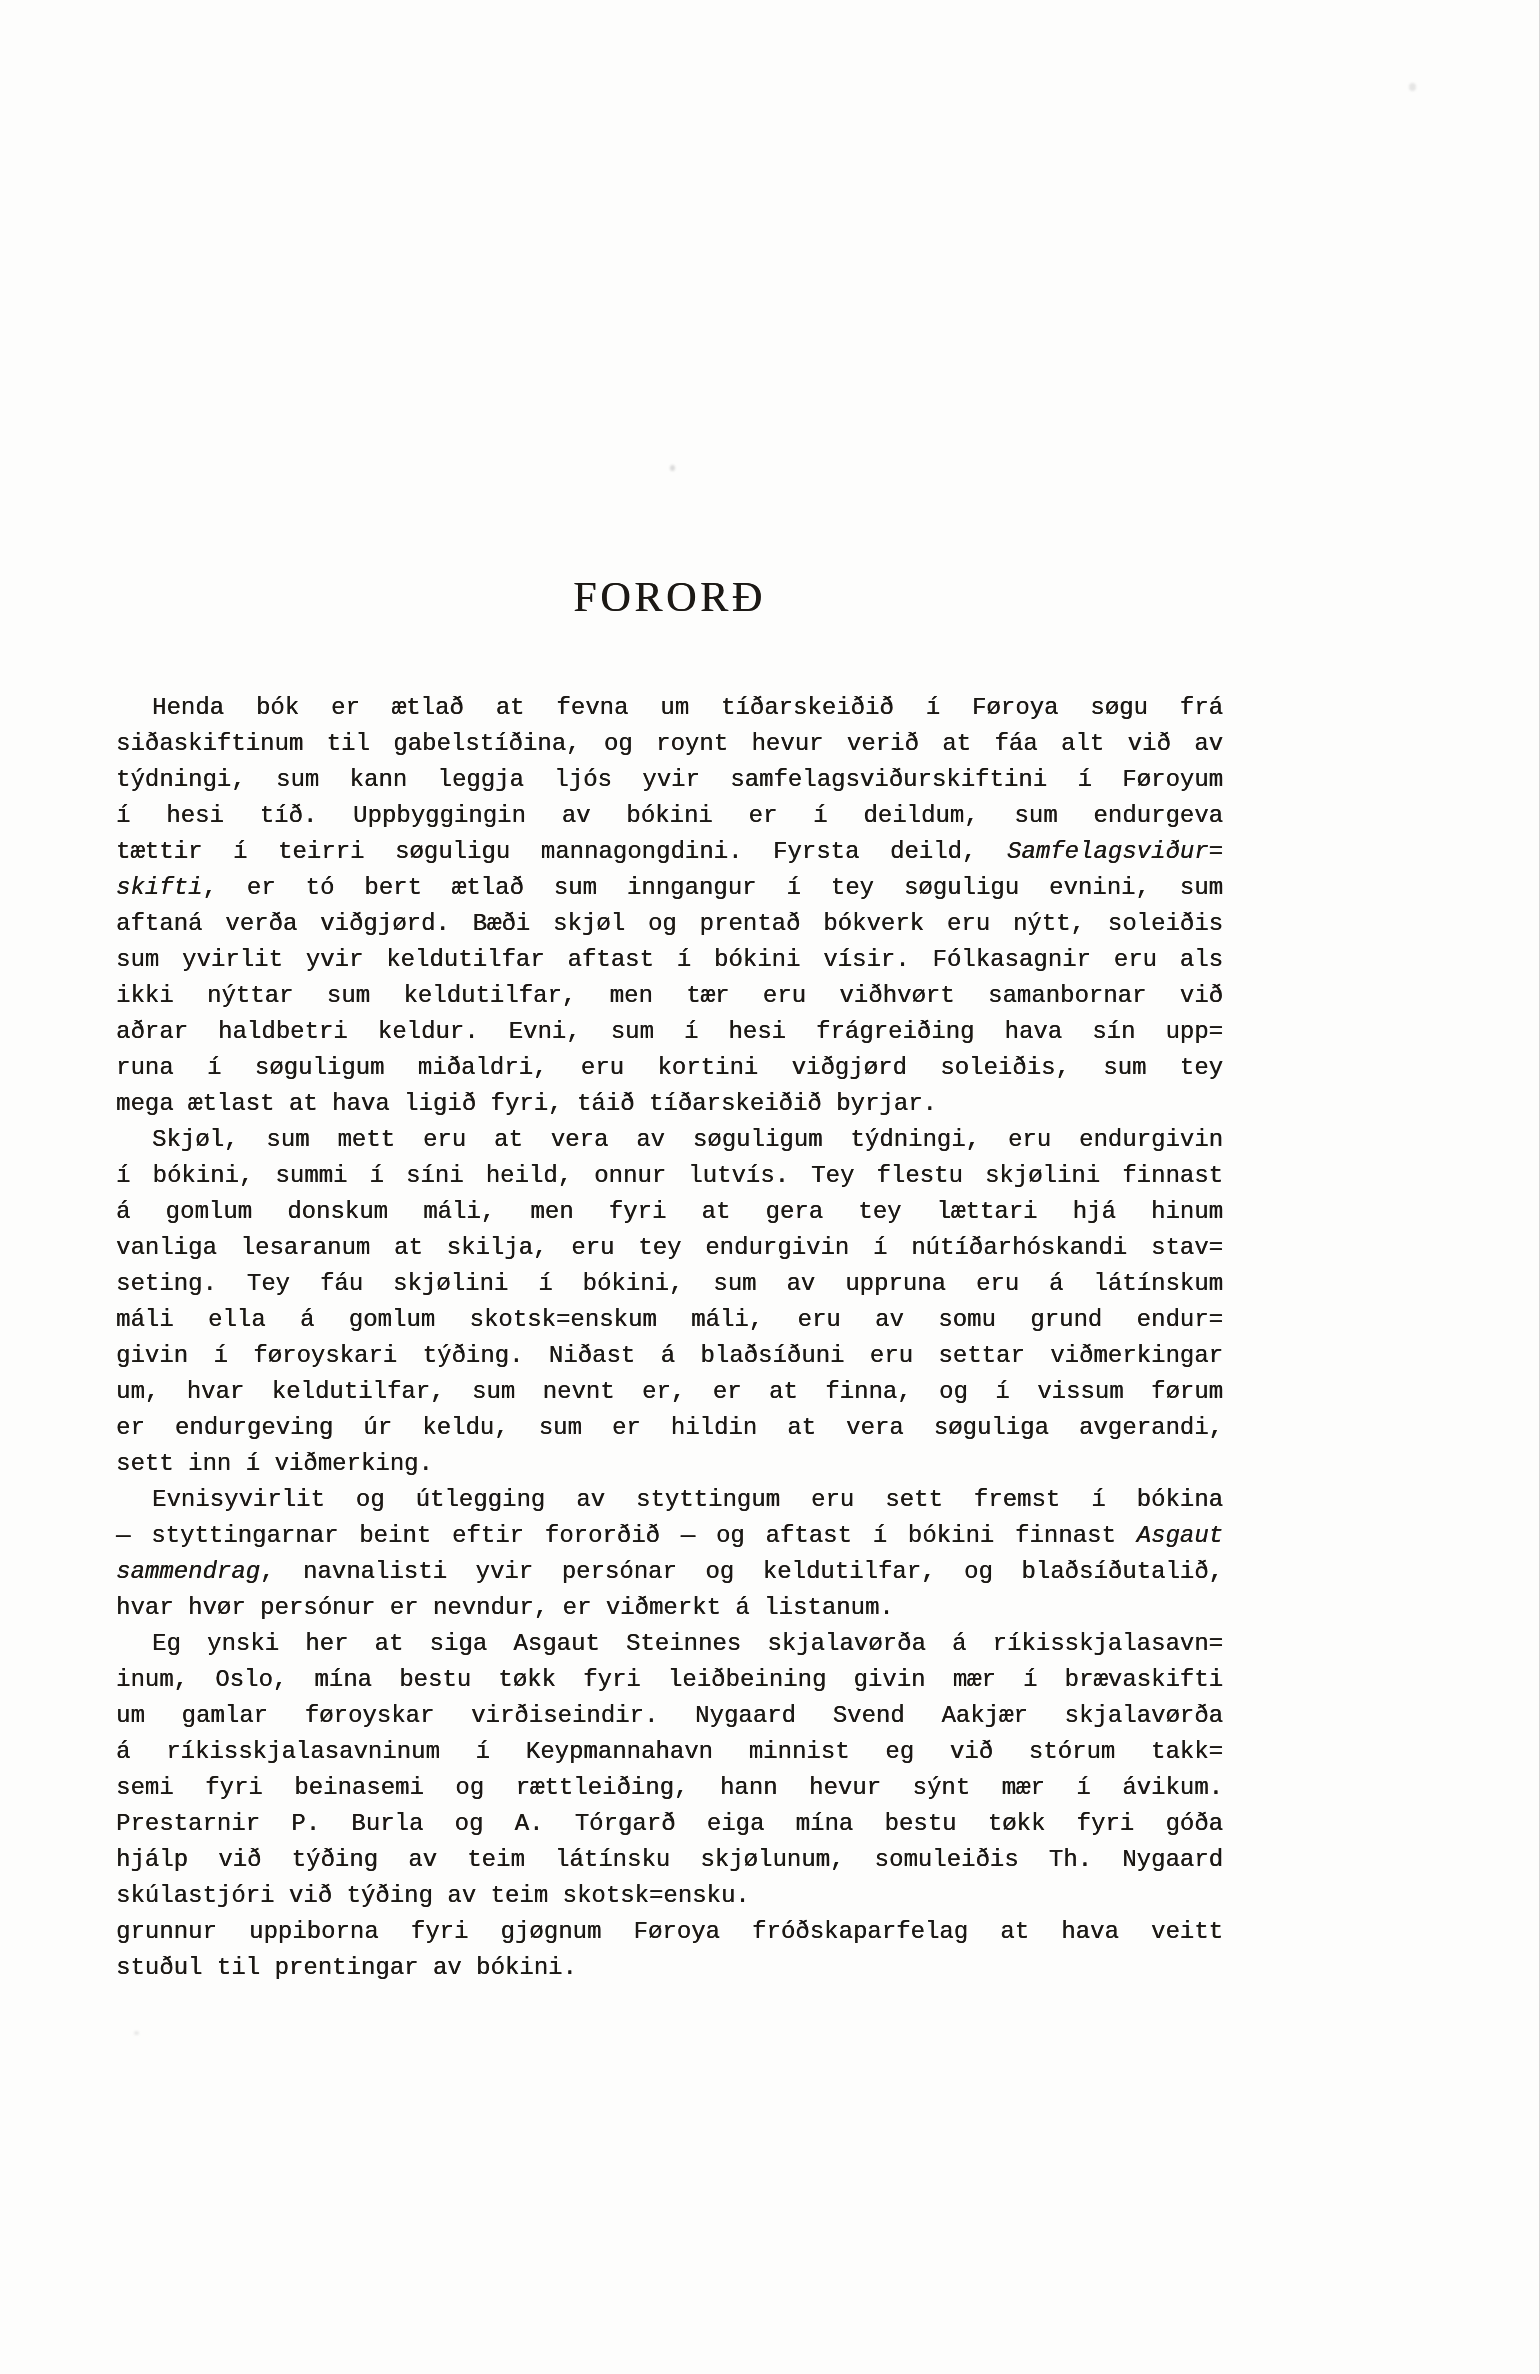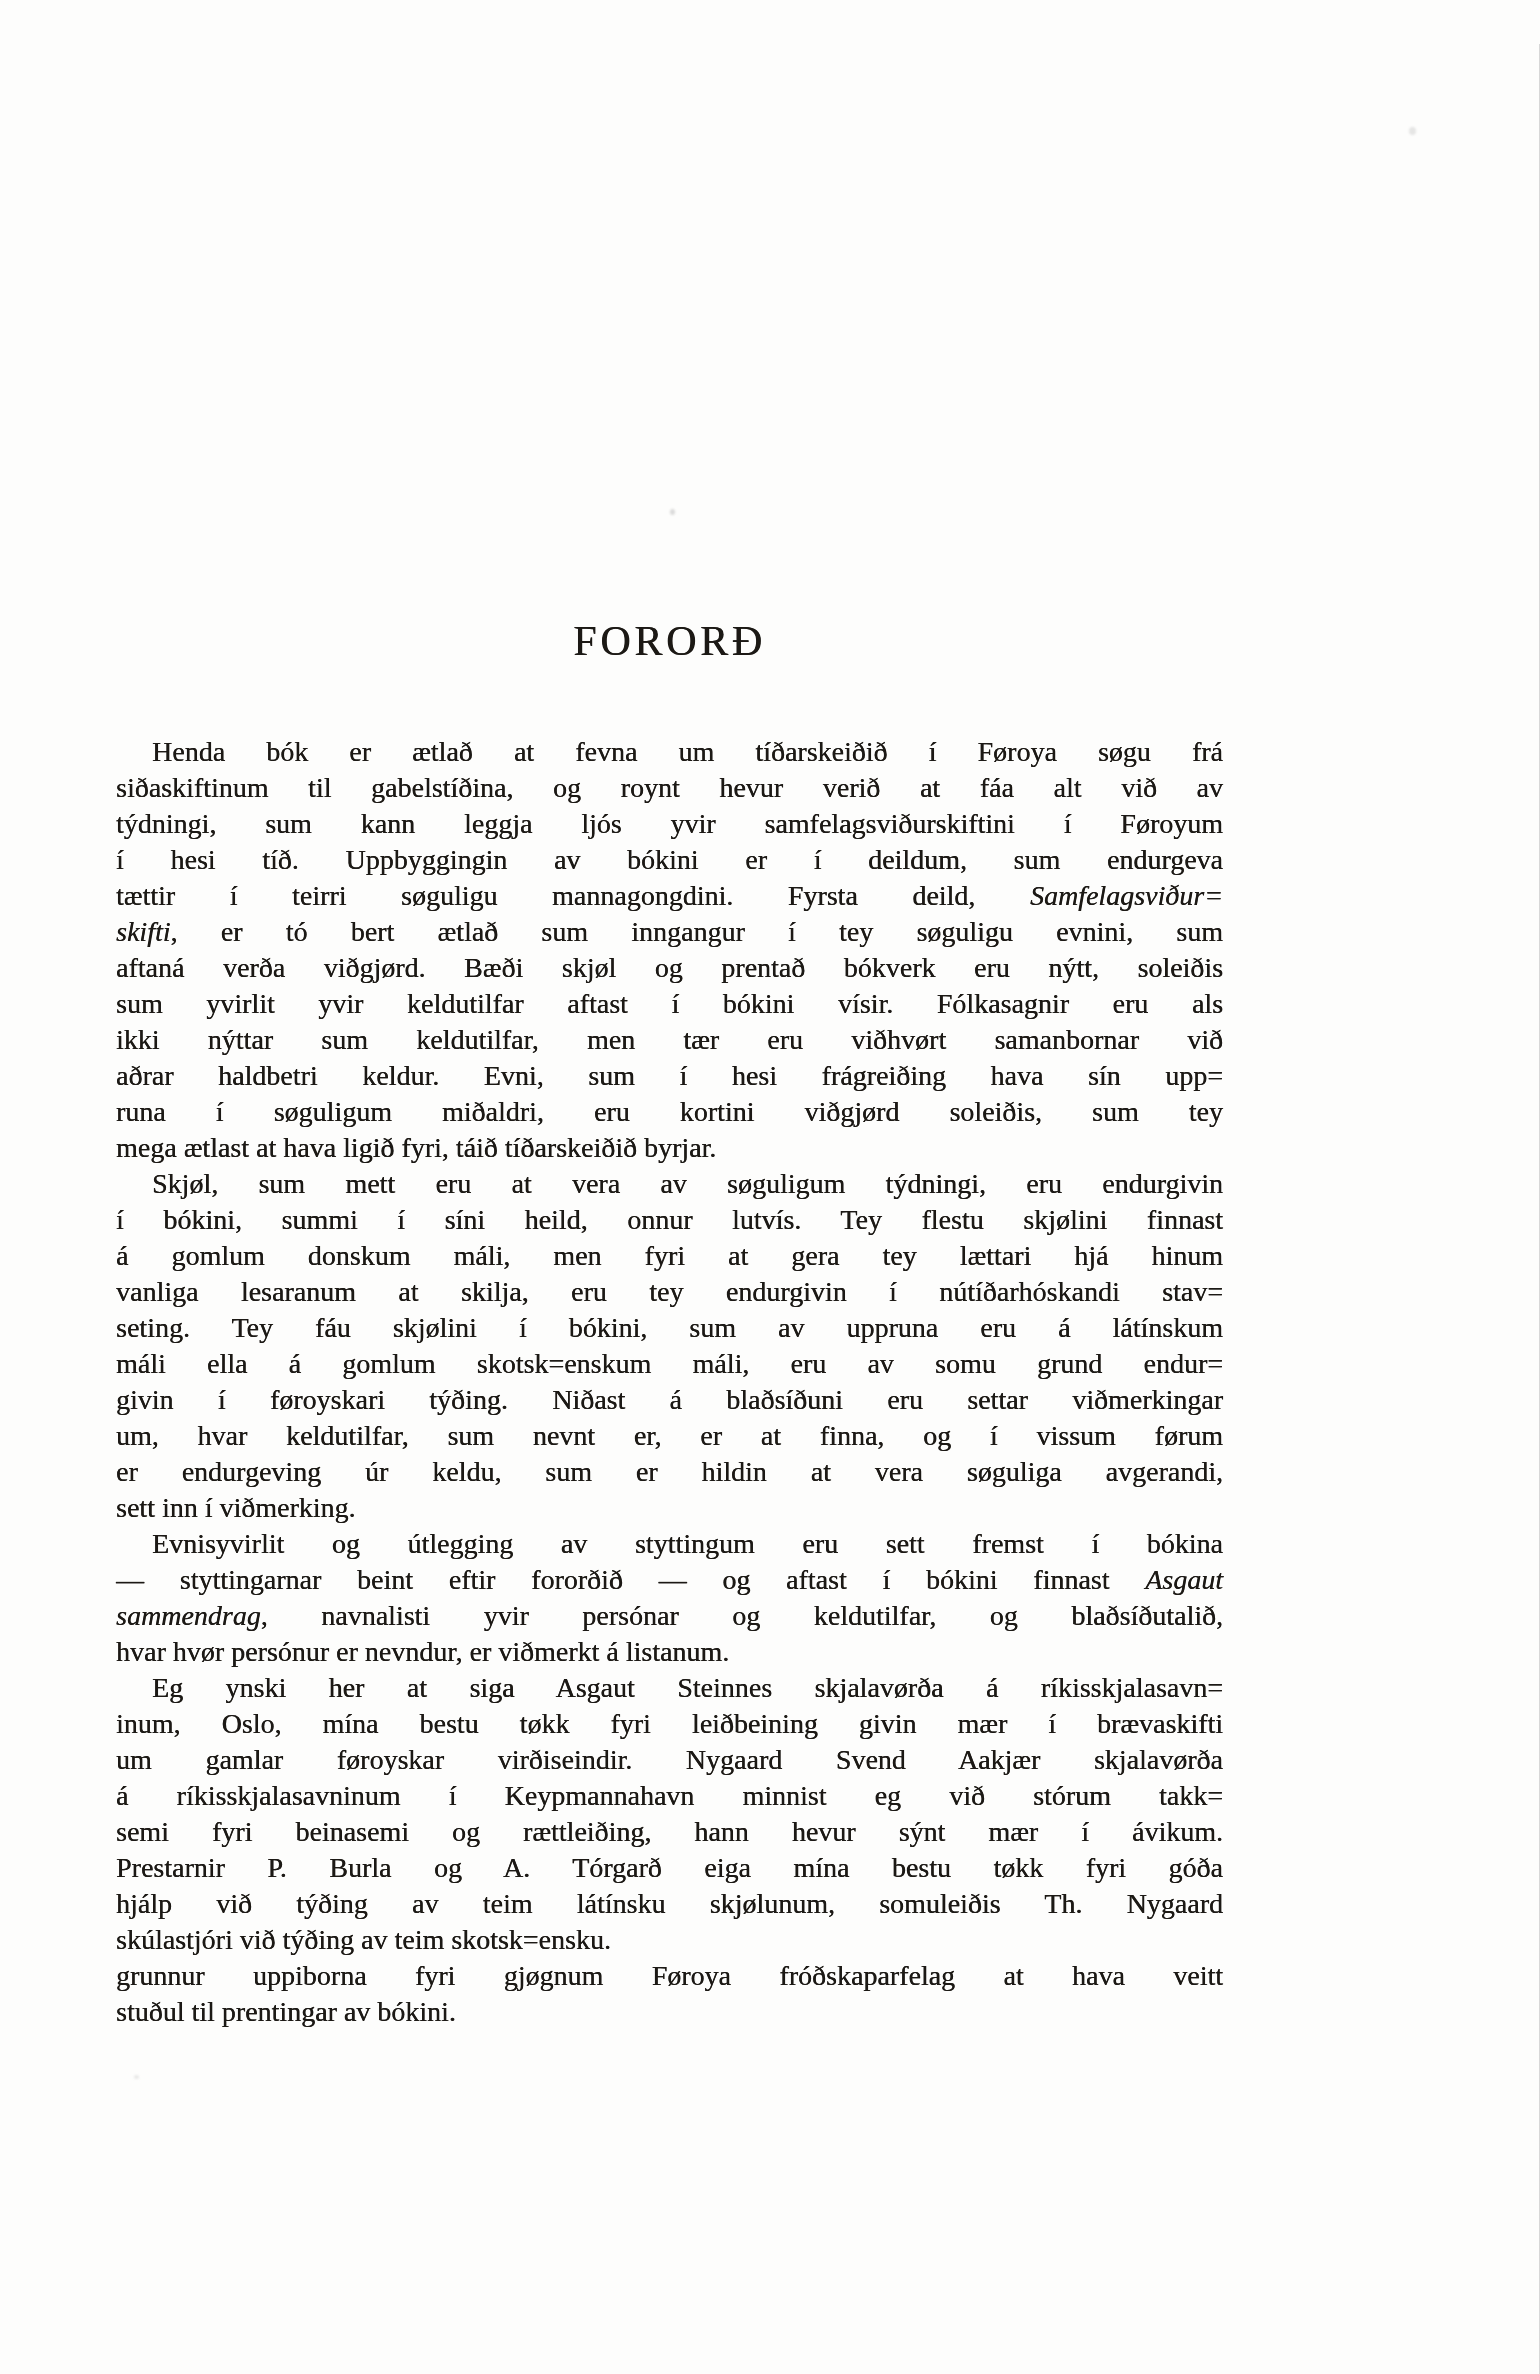--- a/index.html
+++ b/index.html
@@ -5,46 +5,47 @@
   html, body { margin: 0; padding: 0; }
   body {
     width: 1541px;
     height: 2375px;
     position: relative;
     background: #fdfdfc;
     color: #1c1915;
     font-family: "Liberation Serif", "DejaVu Serif", serif;
     overflow: hidden;
   }
-  .page { position: absolute; inset: 0; margin-top: 44px; }
+  .page { position: absolute; inset: 0; }
   .title {
     position: absolute;
     top: 576px;
     left: 116px;
     width: 1107px;
     margin: 0;
     text-align: center;
     font-size: 42px;
     line-height: 42px;
     font-weight: 400;
     letter-spacing: 3.7px;
     text-shadow: 0.4px 0 0 currentColor;
   }
   .body-text {
     position: absolute;
     top: 690px;
     left: 116px;
     width: 1107px;
   }
   .line {
-    font-size: 28px;
+    font-size: 24px;
     line-height: 36px;
     text-align: justify;
     text-align-last: justify;
     text-shadow: 0.3px 0 0 currentColor;
+    font-family: Liberation Mono, monospace;
   }
   .line.indent { text-indent: 36px; }
   .line.last { text-align-last: left; }
   .it { font-style: italic; }
   .edge-line {
     position: absolute;
     top: 0; right: 0;
     width: 1.9px; height: 100%;
     background: #d7d7d7;
   }

